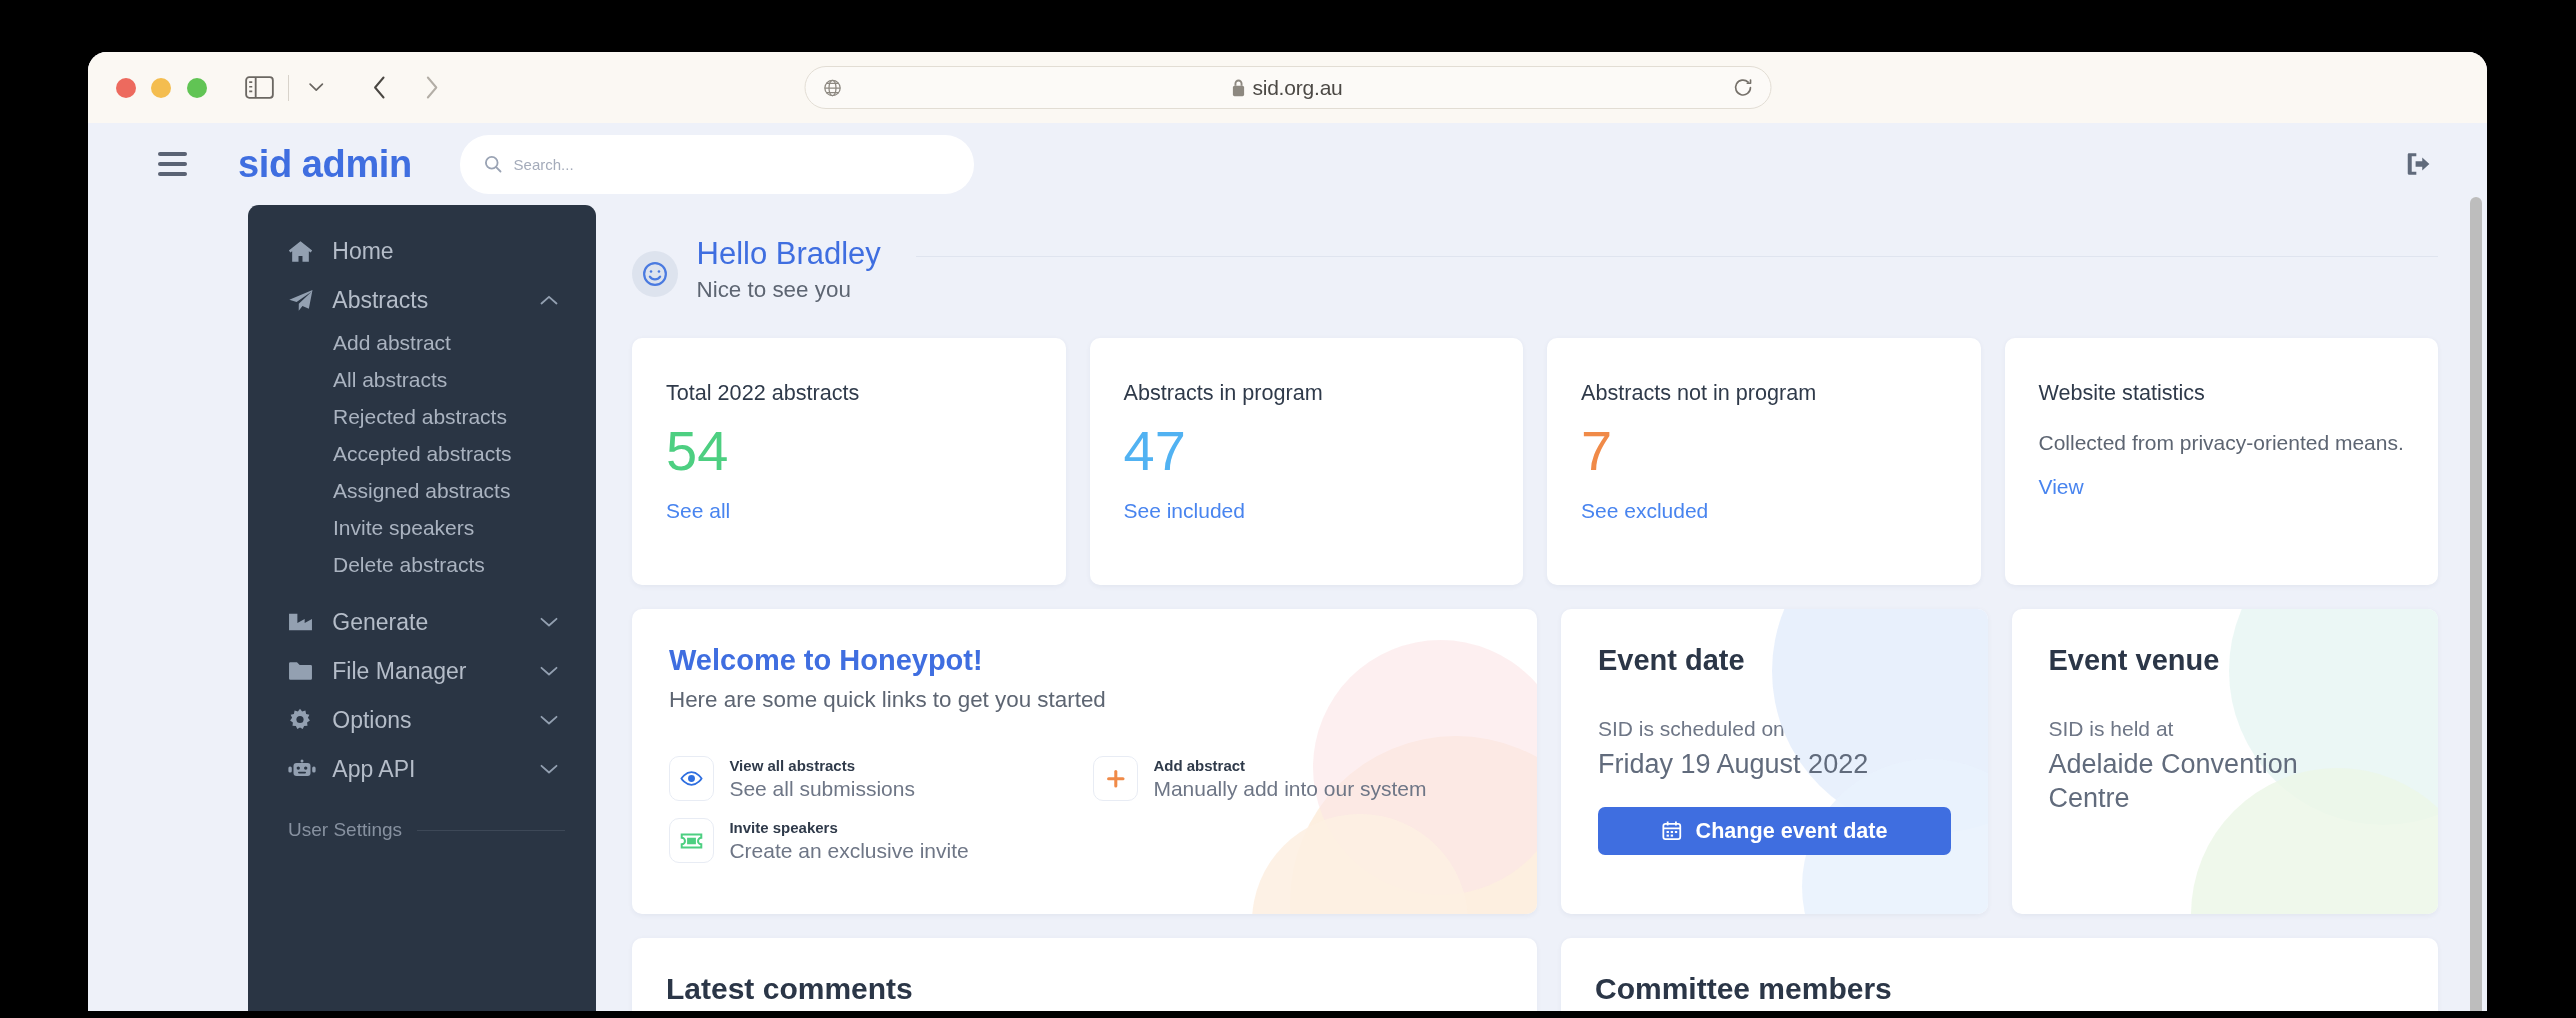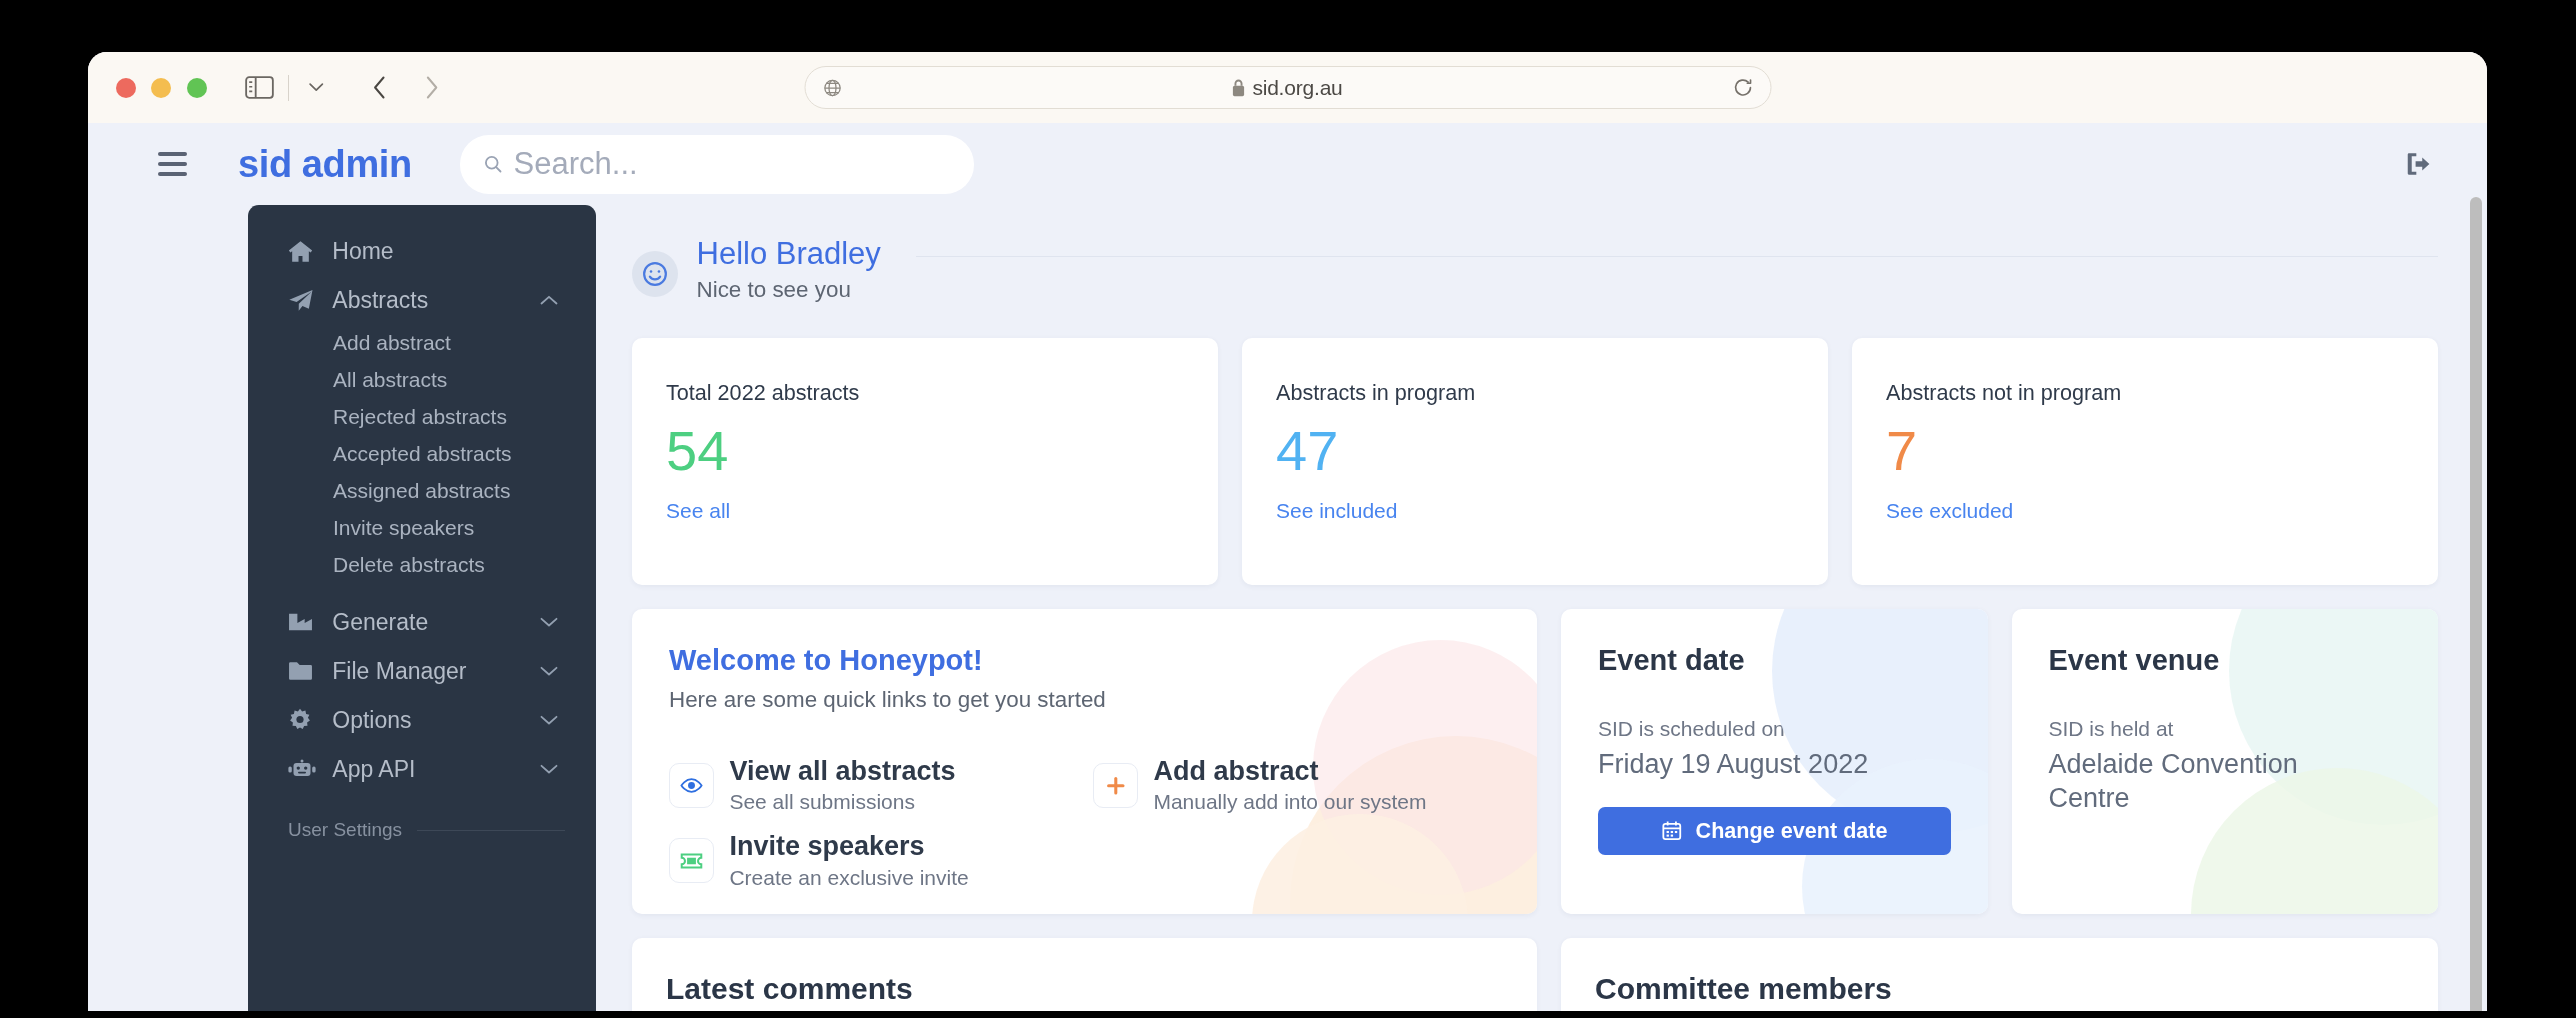--- a/index.html
+++ b/index.html
@@ -88,21 +88,21 @@
     margin-left: 48px;
     width: 514px; height: 59px;
     background: #fff;
     border-radius: 29px;
     display: flex; align-items: center;
     padding: 0 23px; gap: 10.8px;
   }
   .searchbox .s-icon { color: #9aa3b4; display:flex; }
   .searchbox input {
     border: 0; outline: 0; background: transparent;
-    font-size: 31px; color: #0c4a6e;
+    font-size: 15px; color: #0c4a6e;
     font-family: "Liberation Sans", sans-serif;
     width: 100%;
   }
   .searchbox input::placeholder { color: #a4abba; }
 
   .logout-btn {
     position: absolute; right: 54px; top: 50%;
     transform: translateY(-50%);
     color: #606a7b; display: flex;
   }
@@ -199,21 +199,21 @@
     margin-top: 43px;
     position: relative; z-index: 2;
   }
   .hp-link { display: flex; align-items: center; gap: 15.4px; }
   .hp-ico {
     width: 45px; height: 45px; flex: 0 0 45px;
     border: 1.5px solid #e8ecf4; border-radius: 10px;
     background: #fff;
     display: flex; align-items: center; justify-content: center;
   }
-  .hp-l-title { font-size: 27px; color: #2f3a4a; font-weight: 600; white-space: nowrap; margin-top: 19px; }
+  .hp-l-title { font-size: 15px; color: #2f3a4a; font-weight: 600; white-space: nowrap; margin-top: 19px; }
   .hp-l-sub { font-size: 21px; color: #6e7686; margin-top: 3.1px; white-space: nowrap;}
 
   .event-card { flex: 1; height: 305px; padding: 35px 37px 0 37px; }
   .ev-title { font-size: 29px; color: #2b3647; font-weight: 600; }
   .ev-pre { font-size: 21px; color: #6e7686; margin-top: 40px; }
   .ev-main { font-size: 27px; color: #616b7c; margin-top: 7px; line-height: 1.25; position: relative; z-index: 2;}
   .ev-btn {
     margin-top: 25px;
     height: 48px; width: 100%;
     background: #3f6ee0; color: #fff;
@@ -468,20 +468,25 @@
         </div>
         <div class="card stat-card">
           <div class="stat-title">Abstracts in program</div>
           <div class="stat-num blue">47</div>
           <div class="stat-link">See included</div>
         </div>
         <div class="card stat-card">
           <div class="stat-title">Abstracts not in program</div>
           <div class="stat-num orange">7</div>
           <div class="stat-link">See excluded</div>
+        </div>
+        <div class="card stat-card">
+          <div class="stat-title">Website statistics</div>
+          <div class="stat-desc">Collected from privacy-oriented means.</div>
+          <div class="stat-link">View</div>
         </div>
       </div>
 
       <div class="row2">
 
         <div class="card honeypot">
           <div class="blob" style="width:332px;height:332px;right:-85px;bottom:-154px;background:#fce9d6;opacity:.75;"></div>
           <div class="blob" style="width:255px;height:255px;right:-31px;top:31px;background:#fbe4e6;opacity:.6;"></div>
           <div class="blob" style="width:216px;height:216px;right:69px;bottom:-116px;background:#fdf0e2;opacity:.9;"></div>
           <div class="hp-title">Welcome to Honeypot!</div>

